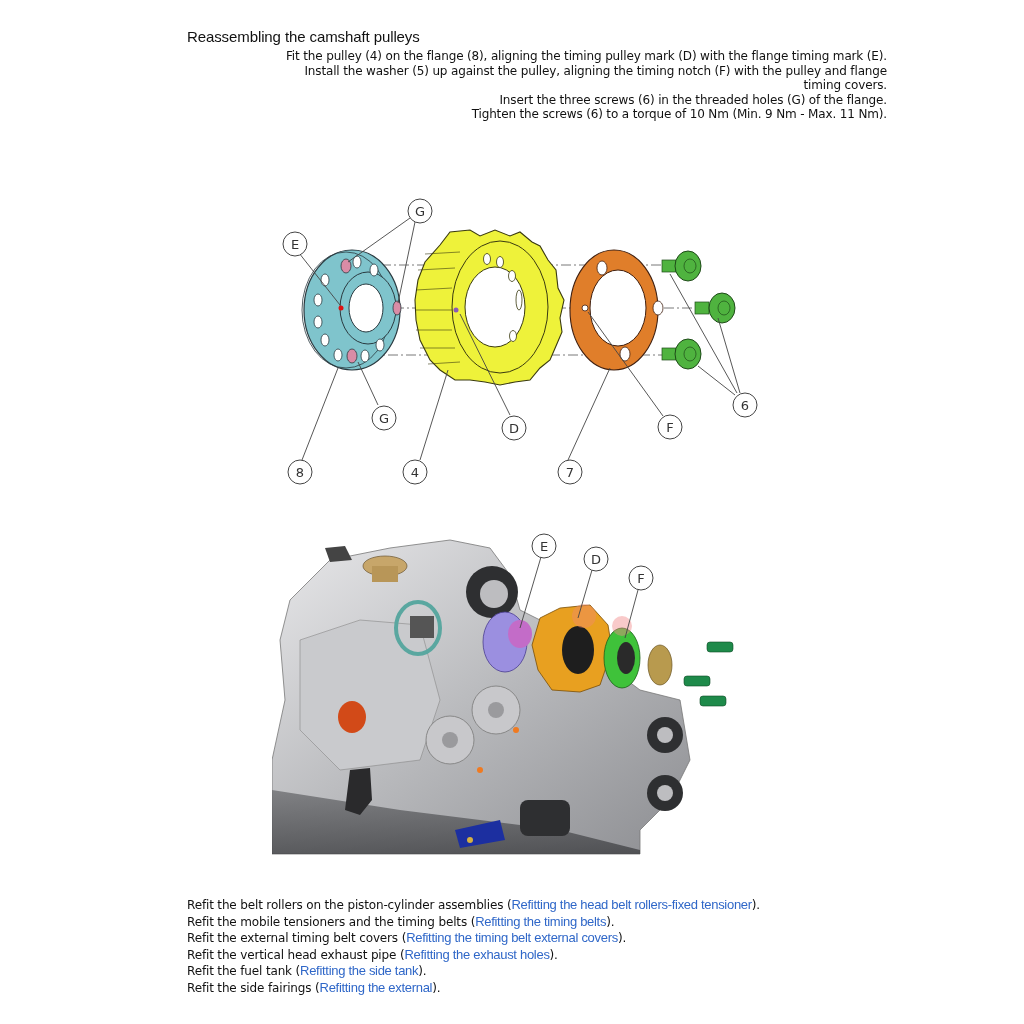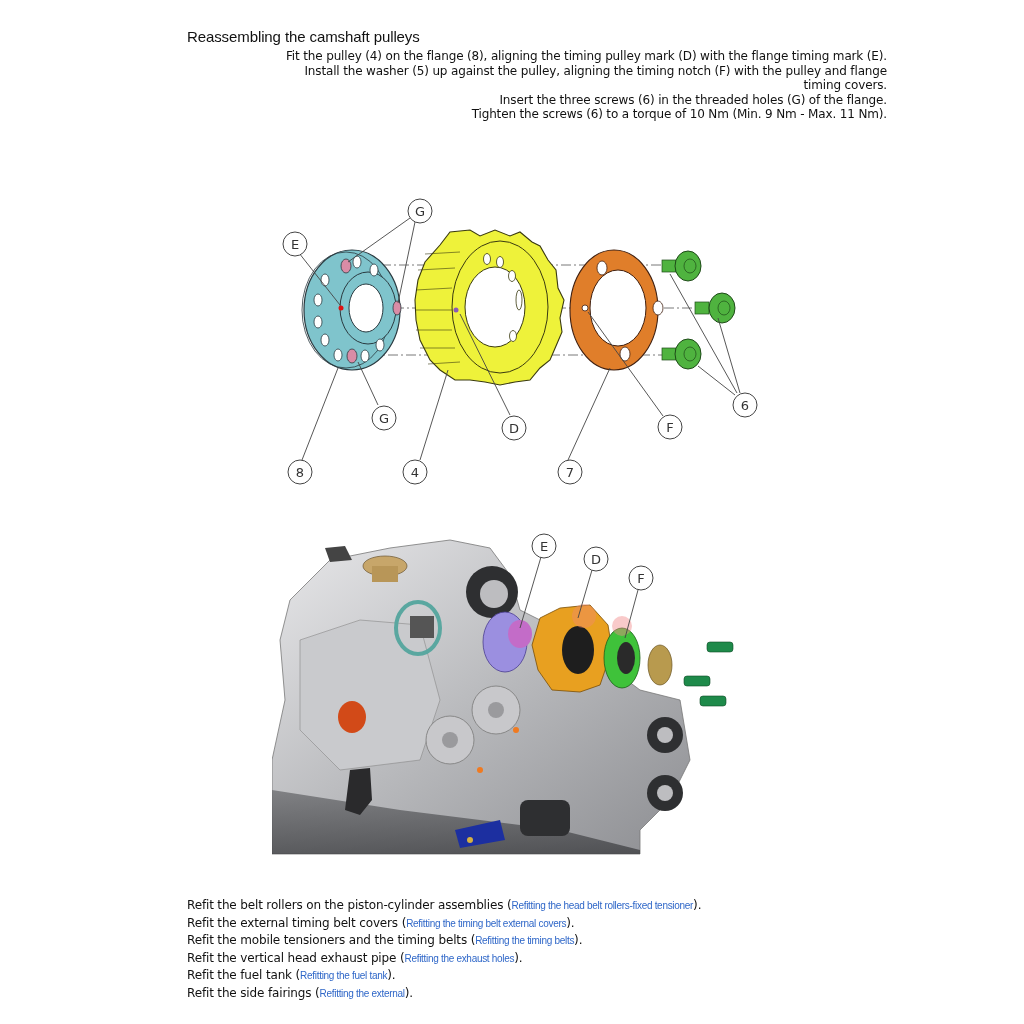--- a/index.html
+++ b/index.html
@@ -7,21 +7,21 @@
       font-family: "DejaVu Sans", sans-serif; color: #111; }
     .title { position: absolute; left: 187px; top: 11px; font-family: "Liberation Sans", sans-serif;
       font-size: 15px; color: #111; letter-spacing: -0.1px; margin-top: 17px; }
     .steps { position: absolute; left: 187px; top: 49px; width: 700px; font-size: 12px; line-height: 14.6px;
       letter-spacing: -0.15px; }
     .steps div { white-space: nowrap; text-align: right; }
     .diagram { position: absolute; left: 270px; top: 190px; width: 510px; height: 300px; }
     .photo { position: absolute; left: 272px; top: 530px; width: 470px; height: 325px; }
     .refits { position: absolute; left: 187px; top: 897px; font-size: 12px; line-height: 16.6px; letter-spacing: -0.15px; }
     .refits div { white-space: nowrap; }
-    .link { color: #2f67c8; font-family: "Liberation Sans", sans-serif; font-size: 10px; letter-spacing: -0.3px; cursor: pointer; }
+    .link { color: #2f67c8; font-family: "Liberation Sans", sans-serif; font-size: 13px; letter-spacing: -0.3px; cursor: pointer; }
     .callout text { font-family: "DejaVu Sans", sans-serif; font-size: 13px; fill: #333; }
   </style>
 </head>
 <body>
 
 <div class="title">Reassembling the camshaft pulleys</div>
 
 <div class="steps">
   <div>Fit the pulley (4) on the flange (8), aligning the timing pulley mark (D) with the flange timing mark (E).</div>
   <div>Install the washer (5) up against the pulley, aligning the timing notch (F) with the pulley and flange</div>
@@ -260,27 +260,27 @@
       <text x="641" y="583" text-anchor="middle">F</text>
     </g>
   </g>
 </svg>
 
 <div class="refits">
   <div>
     <span>Refit the belt rollers on the piston-cylinder assemblies (</span><span class="link">Refitting the head belt rollers-fixed tensioner</span><span>).</span>
   </div>
   <div>
+    <span>Refit the mobile tensioners and the timing belts (</span><span class="link">Refitting the timing belts</span><span>).</span>
+  </div>
+  <div>
     <span>Refit the external timing belt covers (</span><span class="link">Refitting the timing belt external covers</span><span>).</span>
   </div>
   <div>
-    <span>Refit the mobile tensioners and the timing belts (</span><span class="link">Refitting the timing belts</span><span>).</span>
-  </div>
-  <div>
     <span>Refit the vertical head exhaust pipe (</span><span class="link">Refitting the exhaust holes</span><span>).</span>
   </div>
   <div>
-    <span>Refit the fuel tank (</span><span class="link">Refitting the fuel tank</span><span>).</span>
+    <span>Refit the fuel tank (</span><span class="link">Refitting the side tank</span><span>).</span>
   </div>
   <div>
     <span>Refit the side fairings (</span><span class="link">Refitting the external</span><span>).</span>
   </div>
 </div>
 
 </body></html>

